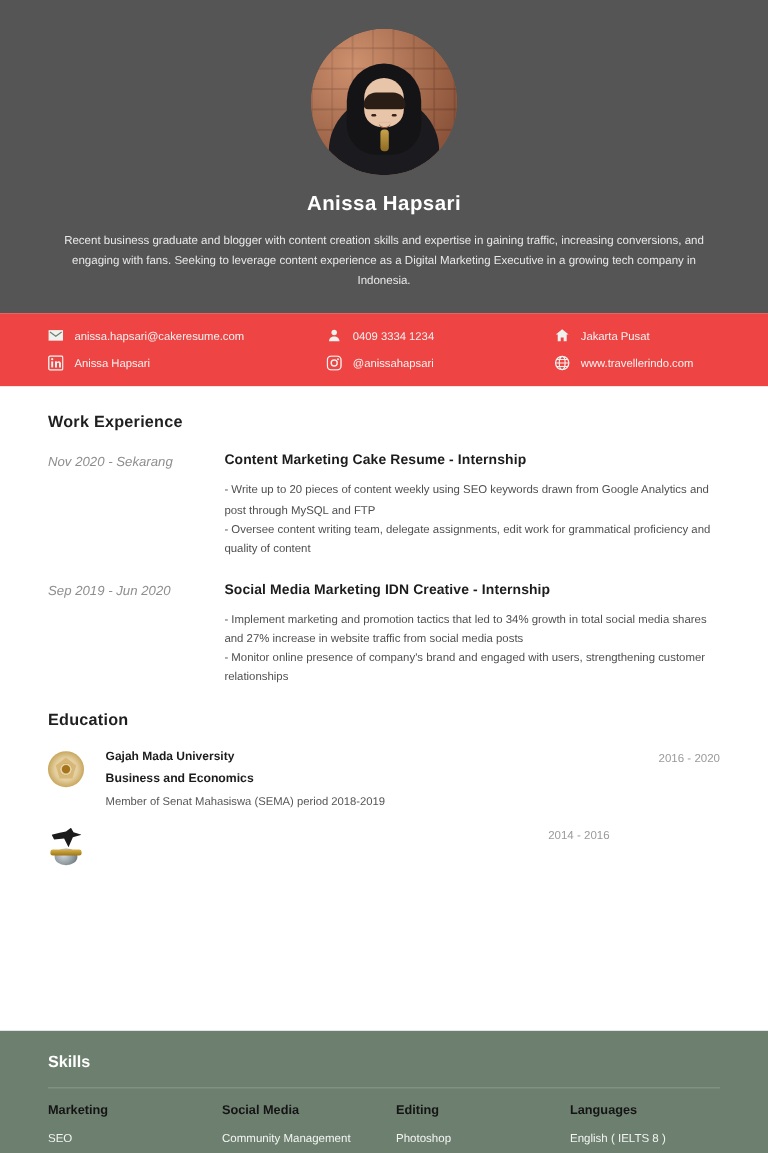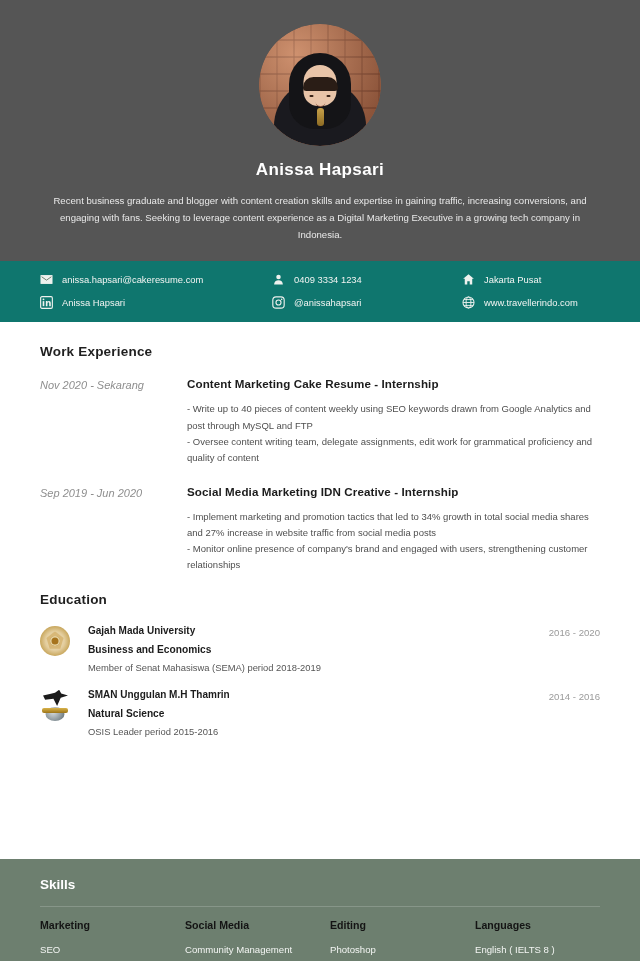--- a/index.html
+++ b/index.html
@@ -152,21 +152,21 @@
   .summary {
     color: #e9e9e9;
     font-size: 9.6px;
     line-height: 1.78;
     max-width: 545px;
     margin: 0 auto;
   }
 
   
   .contact-bar {
-    background: #0f766e;
+    background: #ef4444;
     padding: 12px 40px 13px 40px;
     flex: 0 0 auto;
   }
   .contact-grid {
     display: grid;
     grid-template-columns: 232px 190px 1fr;
     row-gap: 10px;
   }
   .contact-item {
     display: flex;
@@ -455,21 +455,21 @@
 
   <div class="body-main">
 
     <div>
       <div class="section-title">Work Experience</div>
 
       <div class="exp-row">
         <div class="exp-date">Nov 2020 - Sekarang</div>
         <div>
           <div class="exp-title">Content Marketing Cake Resume - Internship</div>
-          <div class="exp-desc" style="white-space: pre-line;">- Write up to 40 pieces of content weekly using SEO keywords drawn from Google Analytics and post through MySQL and FTP
+          <div class="exp-desc" style="white-space: pre-line;">- Write up to 20 pieces of content weekly using SEO keywords drawn from Google Analytics and post through MySQL and FTP
 - Oversee content writing team, delegate assignments, edit work for grammatical proficiency and quality of content</div>
         </div>
       </div>
 
       <div class="exp-row">
         <div class="exp-date">Sep 2019 - Jun 2020</div>
         <div>
           <div class="exp-title">Social Media Marketing IDN Creative - Internship</div>
           <div class="exp-desc" style="white-space: pre-line;">- Implement marketing and promotion tactics that led to 34% growth in total social media shares and 27% increase in website traffic from social media posts
 - Monitor online presence of company's brand and engaged with users, strengthening customer relationships</div>
@@ -493,25 +493,20 @@
       </div>
 
       <div class="edu-row">
         <div class="edu-logo">
           <div class="seal-sman">
             <div class="eagle"></div>
             <div class="globe"></div>
             <div class="banner"></div>
           </div>
         </div>
-        <div>
-          <div class="edu-school">SMAN Unggulan M.H Thamrin</div>
-          <div class="edu-major">Natural Science</div>
-          <div class="edu-note">OSIS Leader period 2015-2016</div>
-        </div>
         <div class="edu-year">2014 - 2016</div>
       </div>
     </div>
 
   </div>
 
   <div class="skills">
     <div class="skills-title">Skills</div>
     <div class="skills-divider"></div>
     <div class="skills-grid">

